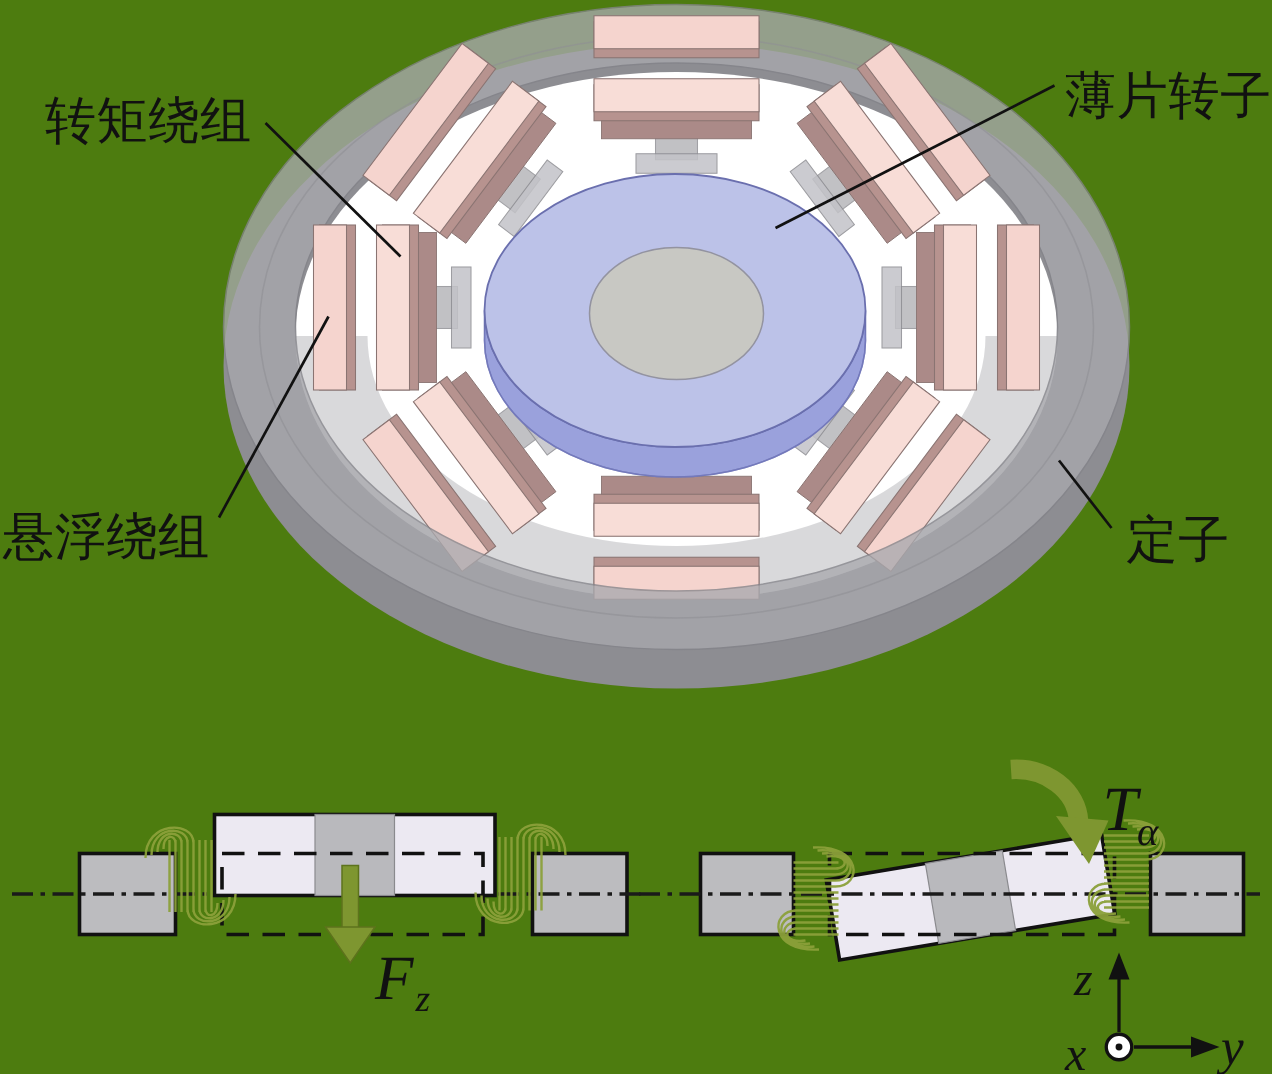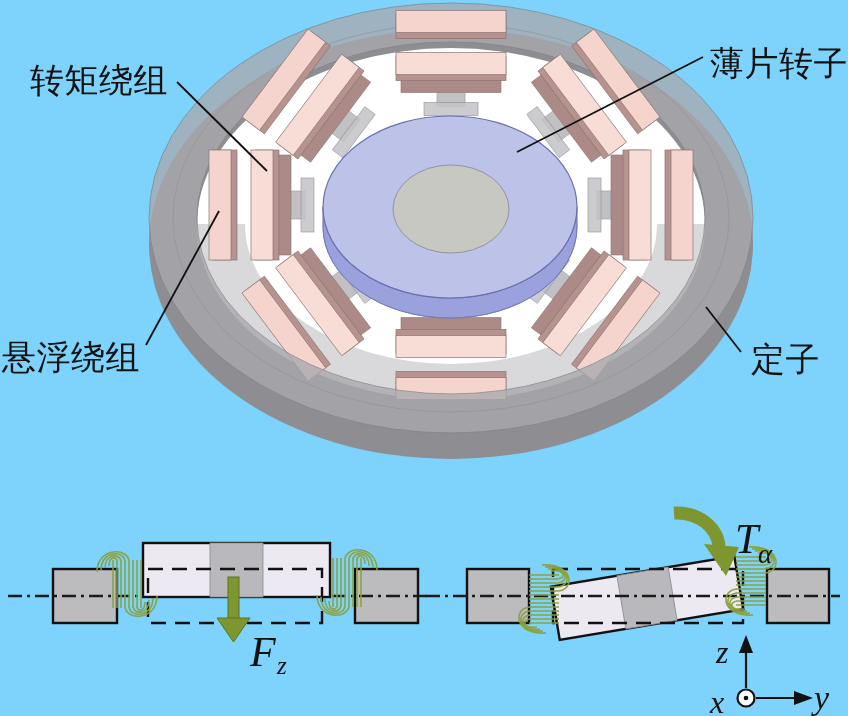--- a/index.html
+++ b/index.html
@@ -1,16 +1,16 @@
 <!DOCTYPE html>
 <html><head>
 <meta charset="utf-8">
 <style>
   html,body{margin:0;padding:0;background:#ffffff;}
-  #stage{position:relative;width:848px;height:716px;background:#7dd3fc;overflow:hidden;
+  #stage{position:relative;width:848px;height:716px;background:#4d7c0f;overflow:hidden;
          font-family:"Liberation Serif","DejaVu Serif",serif;}
   svg{display:block;}
   text{fill:#111111;}
   .cjk-label{font-size:34px;letter-spacing:0.5px;}
   .math{font-style:italic;}
   .leader{stroke:#111111;stroke-width:1.8;fill:none;}
   .solid-edge{stroke:#111111;stroke-width:2.4;}
   .centerline{stroke:#1a1a1a;stroke-width:2.3;fill:none;stroke-dasharray:14 5 3 5;}
   .nominal{stroke:#111111;stroke-width:2.4;fill:none;stroke-dasharray:15 9;}
 </style>

